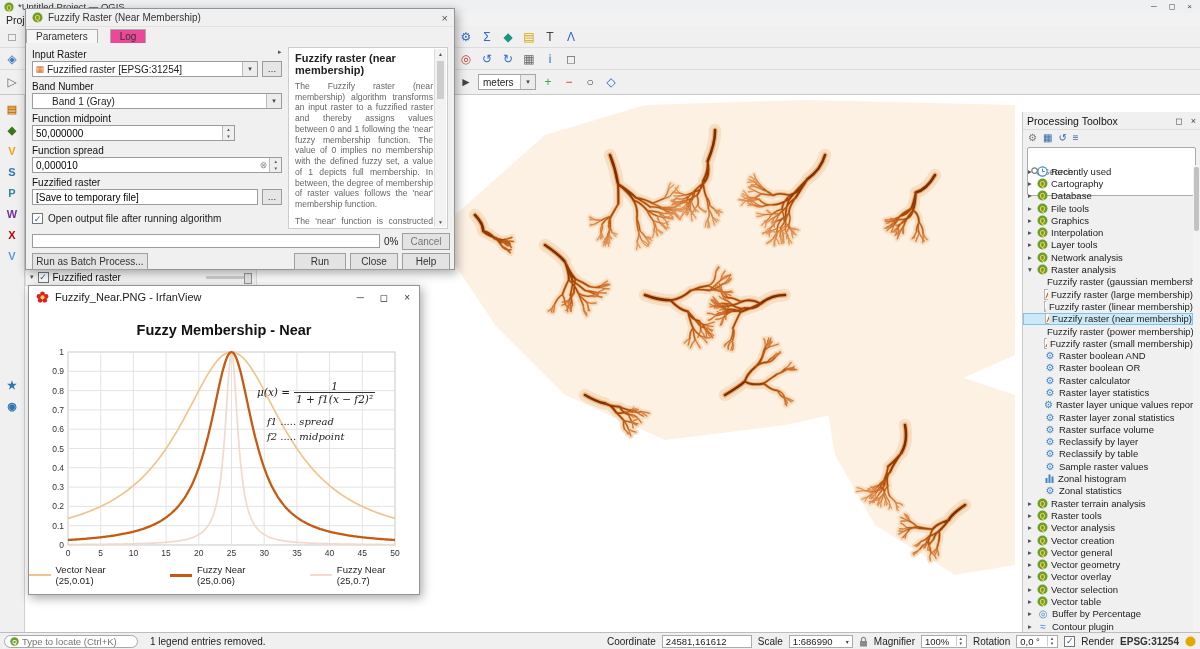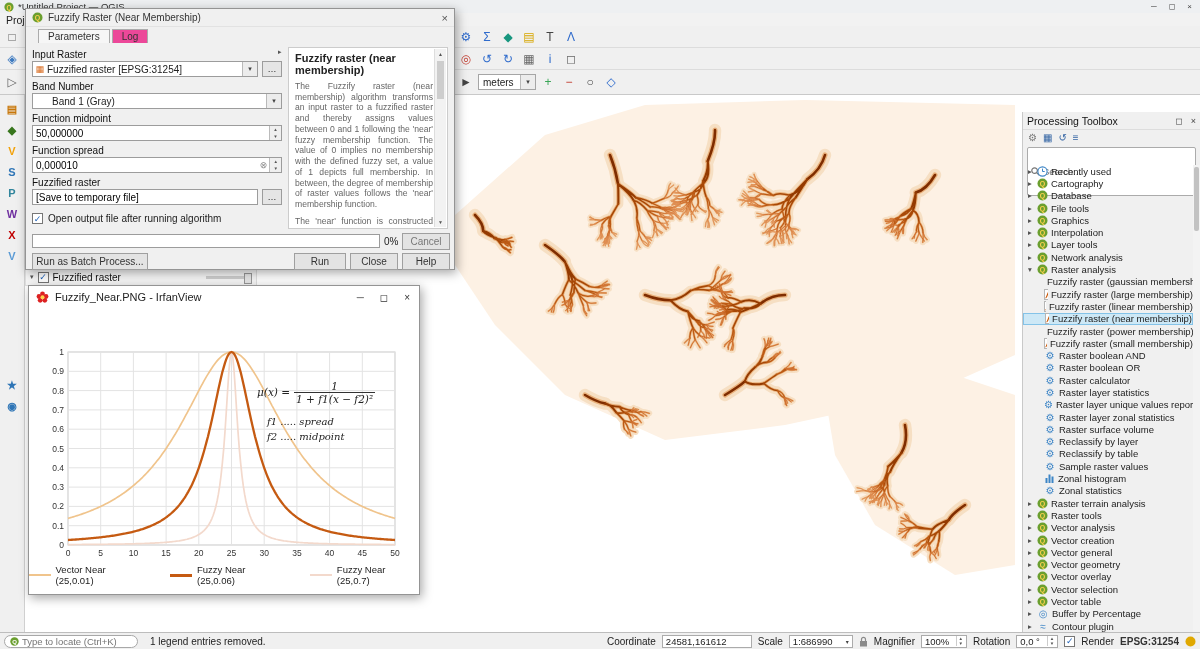--- a/index.html
+++ b/index.html
@@ -54,21 +54,21 @@
   .sbbox{height:13px;background:#fff;border:1px solid #ababab;display:flex;align-items:center;padding:0 3px;box-sizing:border-box;font-size:9.5px}
   .spincol{display:flex;flex-direction:column;margin-left:3px;border-left:1px solid #ccc;padding-left:2px}
   .spincol span{font-size:4.5px;line-height:5px;color:#555}
   
   .win{position:absolute;background:#f0f0f0;border:1px solid #949494;box-shadow:2px 3px 10px rgba(0,0,0,.35);box-sizing:border-box}
   
   #fz{left:25px;top:8px;width:430px;height:262px;z-index:30}
   #fztitle{height:17px;display:flex;align-items:center;gap:5px;padding:0 6px;border-bottom:1px solid #e2e2e2}
   #fztitle .t{font-size:10px;color:#333;flex:1}
   #fztitle .x{font-size:11px;color:#555}
-  .tabbar{position:absolute;left:12px;top:20px;display:flex;gap:2px}
+  .tabbar{position:absolute;left:0;top:20px;display:flex;gap:12px}
   .tab{font-size:10px;padding:1px 9px;border:1px solid #ababab;border-bottom:none;background:#ec4899;color:#333}
   .tab.active{background:#f6f6f6;position:relative}
   #fzbody{position:absolute;left:0;top:35px;right:0;bottom:0}
   .flabel{position:absolute;font-size:10px;color:#111}
   .fctl{position:absolute;height:16px;background:#fff;border:1px solid #9c9c9c;display:flex;align-items:center;font-size:10px;box-sizing:border-box}
   .fctl .ic{width:14px;text-align:center;font-size:9px;color:#d96b1f}
   .fctl input{font-size:10px;padding:0 3px;width:100%}
   .browse{position:absolute;width:20px;height:16px;background:#e5e5e5;border:1px solid #9c9c9c;display:flex;align-items:center;justify-content:center;font-size:9px;box-sizing:border-box}
   .spin2{display:flex;flex-direction:column;width:12px;height:100%;border-left:1px solid #bbb;background:#efefef}
   .spin2 span{flex:1;display:flex;align-items:center;justify-content:center;font-size:4.5px;color:#555}
@@ -528,20 +528,21 @@
         <circle cx="6.5" cy="6.3" r="2" fill="#ffd24d"></circle>
     </svg>
     <span class="t">Fuzzify_Near.PNG - IrfanView</span>
     <span class="wc">
       <span>─</span>
       <span>◻</span>
       <span>×</span>
     </span>
   </div>
   <div id="ivbody">
+    <div id="cticle">Fuzzy Membership - Near</div>
     <svg id="plot" width="360" height="214" style="position:absolute;left:13px;top:40px">
         <rect x="26" y="4" width="327" height="193" fill="#fff" stroke="#c9c9c9"></rect>
         <line x1="26" y1="4" x2="26" y2="197" stroke="#e3e3e3"></line>
         <text x="26" y="208" text-anchor="middle" font-size="8.5" fill="#333" font-family="Liberation Sans">0</text>
         <line x1="58.7" y1="4" x2="58.7" y2="197" stroke="#e3e3e3"></line>
         <text x="58.7" y="208" text-anchor="middle" font-size="8.5" fill="#333" font-family="Liberation Sans">5</text>
         <line x1="91.4" y1="4" x2="91.4" y2="197" stroke="#e3e3e3"></line>
         <text x="91.4" y="208" text-anchor="middle" font-size="8.5" fill="#333" font-family="Liberation Sans">10</text>
         <line x1="124.1" y1="4" x2="124.1" y2="197" stroke="#e3e3e3"></line>
         <text x="124.1" y="208" text-anchor="middle" font-size="8.5" fill="#333" font-family="Liberation Sans">15</text>
@@ -631,21 +632,21 @@
     </div>
     <div class="browse" style="left:236px;top:17px">…</div>
 
     <div class="flabel" style="left:6px;top:37px">Band Number</div>
     <div class="fctl" style="left:6px;top:49px;width:250px">
       <span style="flex:1;padding-left:19px">Band 1 (Gray)</span>
       <span class="dd">▾</span>
     </div>
 
     <div class="flabel" style="left:6px;top:69px">Function midpoint</div>
-    <div class="fctl" style="left:6px;top:81px;width:250px">
+    <div class="fctl" style="left:6px;top:81px;width:203px">
       <input value="50,000000" style="">
       <span class="spin2">
           <span>▲</span>
           <span>▼</span>
         </span>
     </div>
 
     <div class="flabel" style="left:6px;top:101px">Function spread</div>
     <div class="fctl" style="left:6px;top:113px;width:250px">
       <input value="0,000010" style="">

